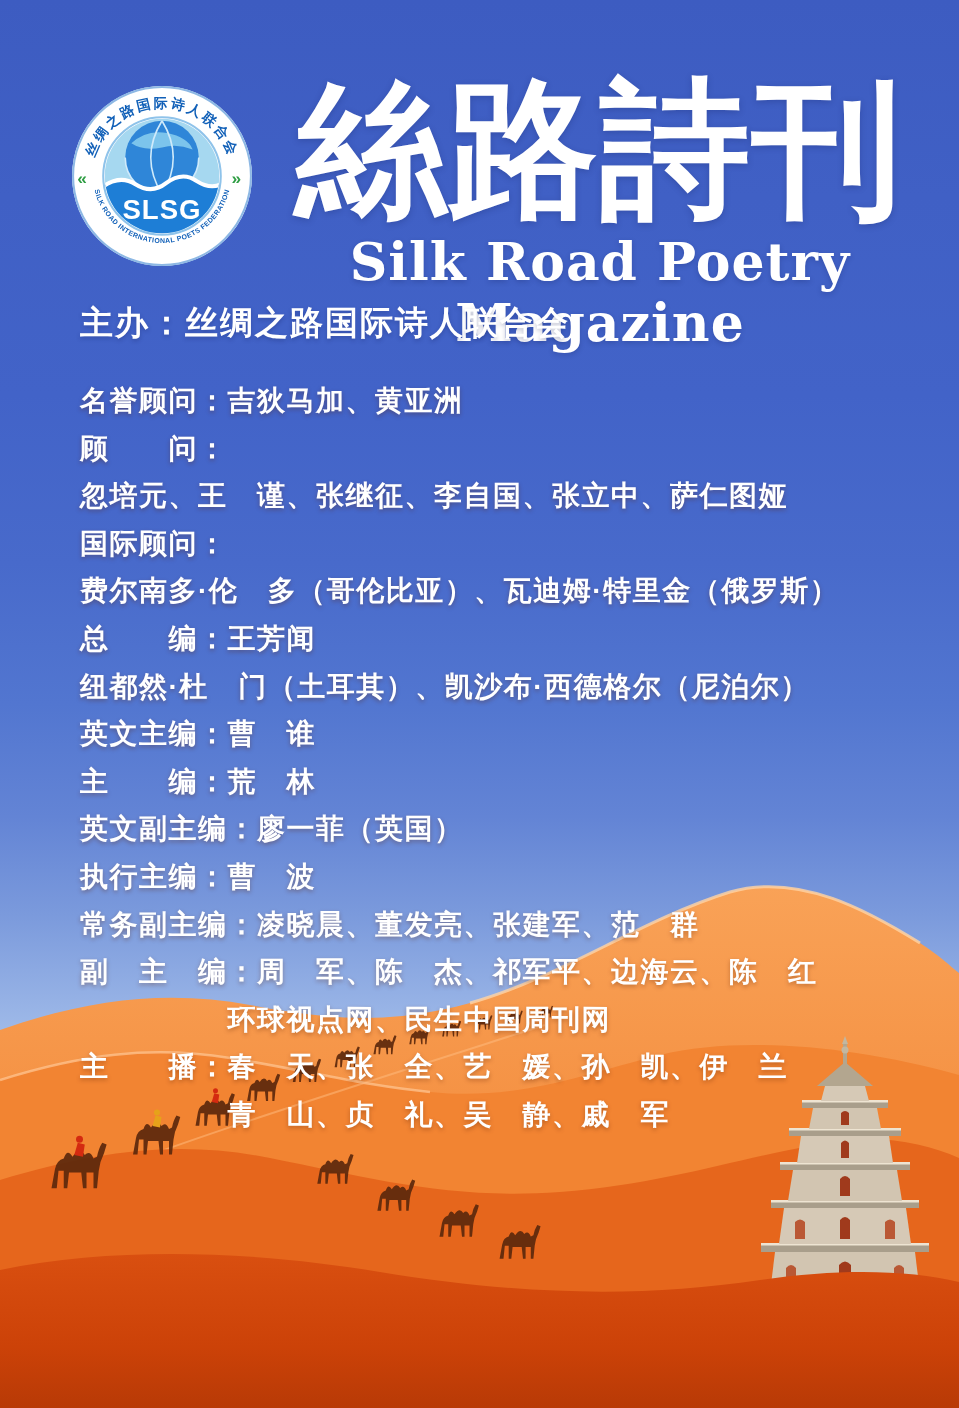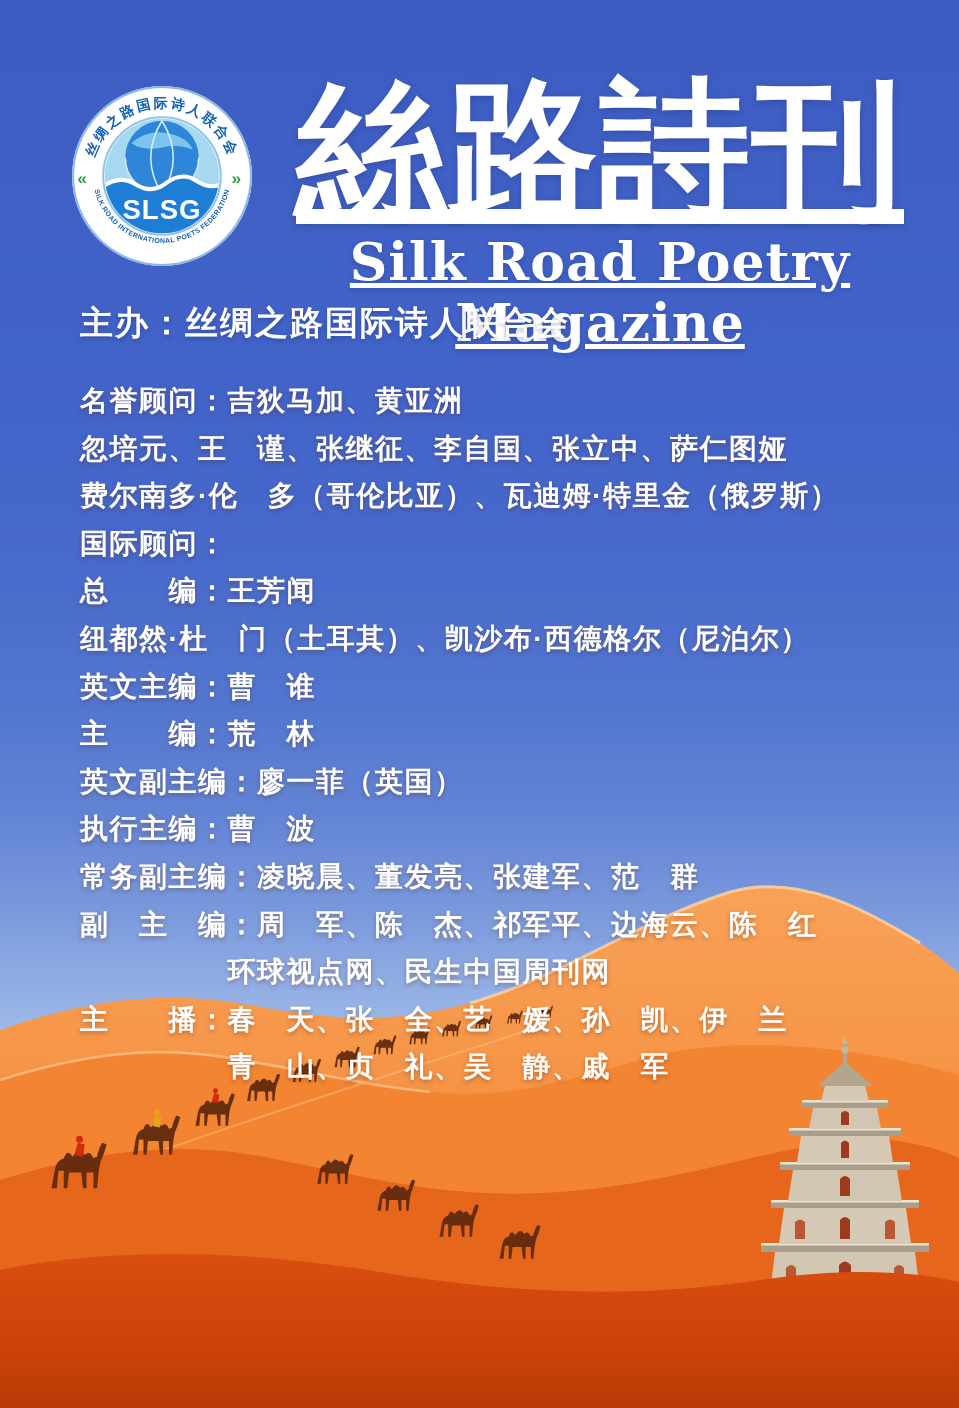--- a/index.html
+++ b/index.html
@@ -19,21 +19,21 @@
       #95b1e5 71%,
       #aac4ec 76%,
       #bed4f2 82%,
       #cfe0f6 100%);
   }
   
   .scene{position:absolute;left:0;top:840px;width:959px;height:568px;z-index:1;}
   
   .masthead{position:absolute;left:70px;top:72px;display:flex;z-index:3;}
   .logo{width:184px;height:184px;margin-top:12px;flex:0 0 auto;}
-  .title-block{margin-left:26px;width:640px;text-align:center;color:#ffffff;text-decoration:underline;}
+  .title-block{margin-left:26px;width:640px;text-align:center;color:#ffffff;}
   .title-zh{
     margin:0;font-family:"DejaVu Serif","Liberation Serif",serif;
     font-weight:700;font-size:150px;line-height:1.02;letter-spacing:2px;
     color:#ffffff;white-space:nowrap;
     text-shadow:0 2px 6px rgba(20,30,90,.25);
   }
   .title-en{
     margin:6px 0 4px 0;font-family:"DejaVu Serif","Liberation Serif",serif;
     font-weight:700;font-size:52px;letter-spacing:1px;color:#ffffff;
     text-shadow:0 2px 5px rgba(20,30,90,.25);
@@ -188,23 +188,24 @@
     <div class="title-block">
       <h1 class="title-zh">絲路詩刊</h1>
       <div class="title-en">Silk Road Poetry Magazine</div>
     </div>
   </div>
 
   <div class="publisher"><span>主办：</span><span>丝绸之路国际诗人联合会</span></div>
 
   <div class="credits">
     <div class="credit-line">名誉顾问：吉狄马加、黄亚洲</div>
+    <div class="credit-line">顾　　问：</div>
     <div class="credit-line">忽培元、王　谨、张继征、李自国、张立中、萨仁图娅</div>
+    <div class="credit-line">国际顾问：</div>
     <div class="credit-line">费尔南多·伦　多（哥伦比亚）、瓦迪姆·特里金（俄罗斯）</div>
-    <div class="credit-line">国际顾问：</div>
     <div class="credit-line">总　　编：王芳闻</div>
     <div class="credit-line">纽都然·杜　门（土耳其）、凯沙布·西德格尔（尼泊尔）</div>
     <div class="credit-line">英文主编：曹　谁</div>
     <div class="credit-line">主　　编：荒　林</div>
     <div class="credit-line">英文副主编：廖一菲（英国）</div>
     <div class="credit-line">执行主编：曹　波</div>
     <div class="credit-line">常务副主编：凌晓晨、董发亮、张建军、范　群</div>
     <div class="credit-line">副　主　编：周　军、陈　杰、祁军平、边海云、陈　红</div>
     <div class="credit-line">　　　　　环球视点网、民生中国周刊网</div>
     <div class="credit-line">主　　播：春　天、张　全、艺　媛、孙　凯、伊　兰</div>

